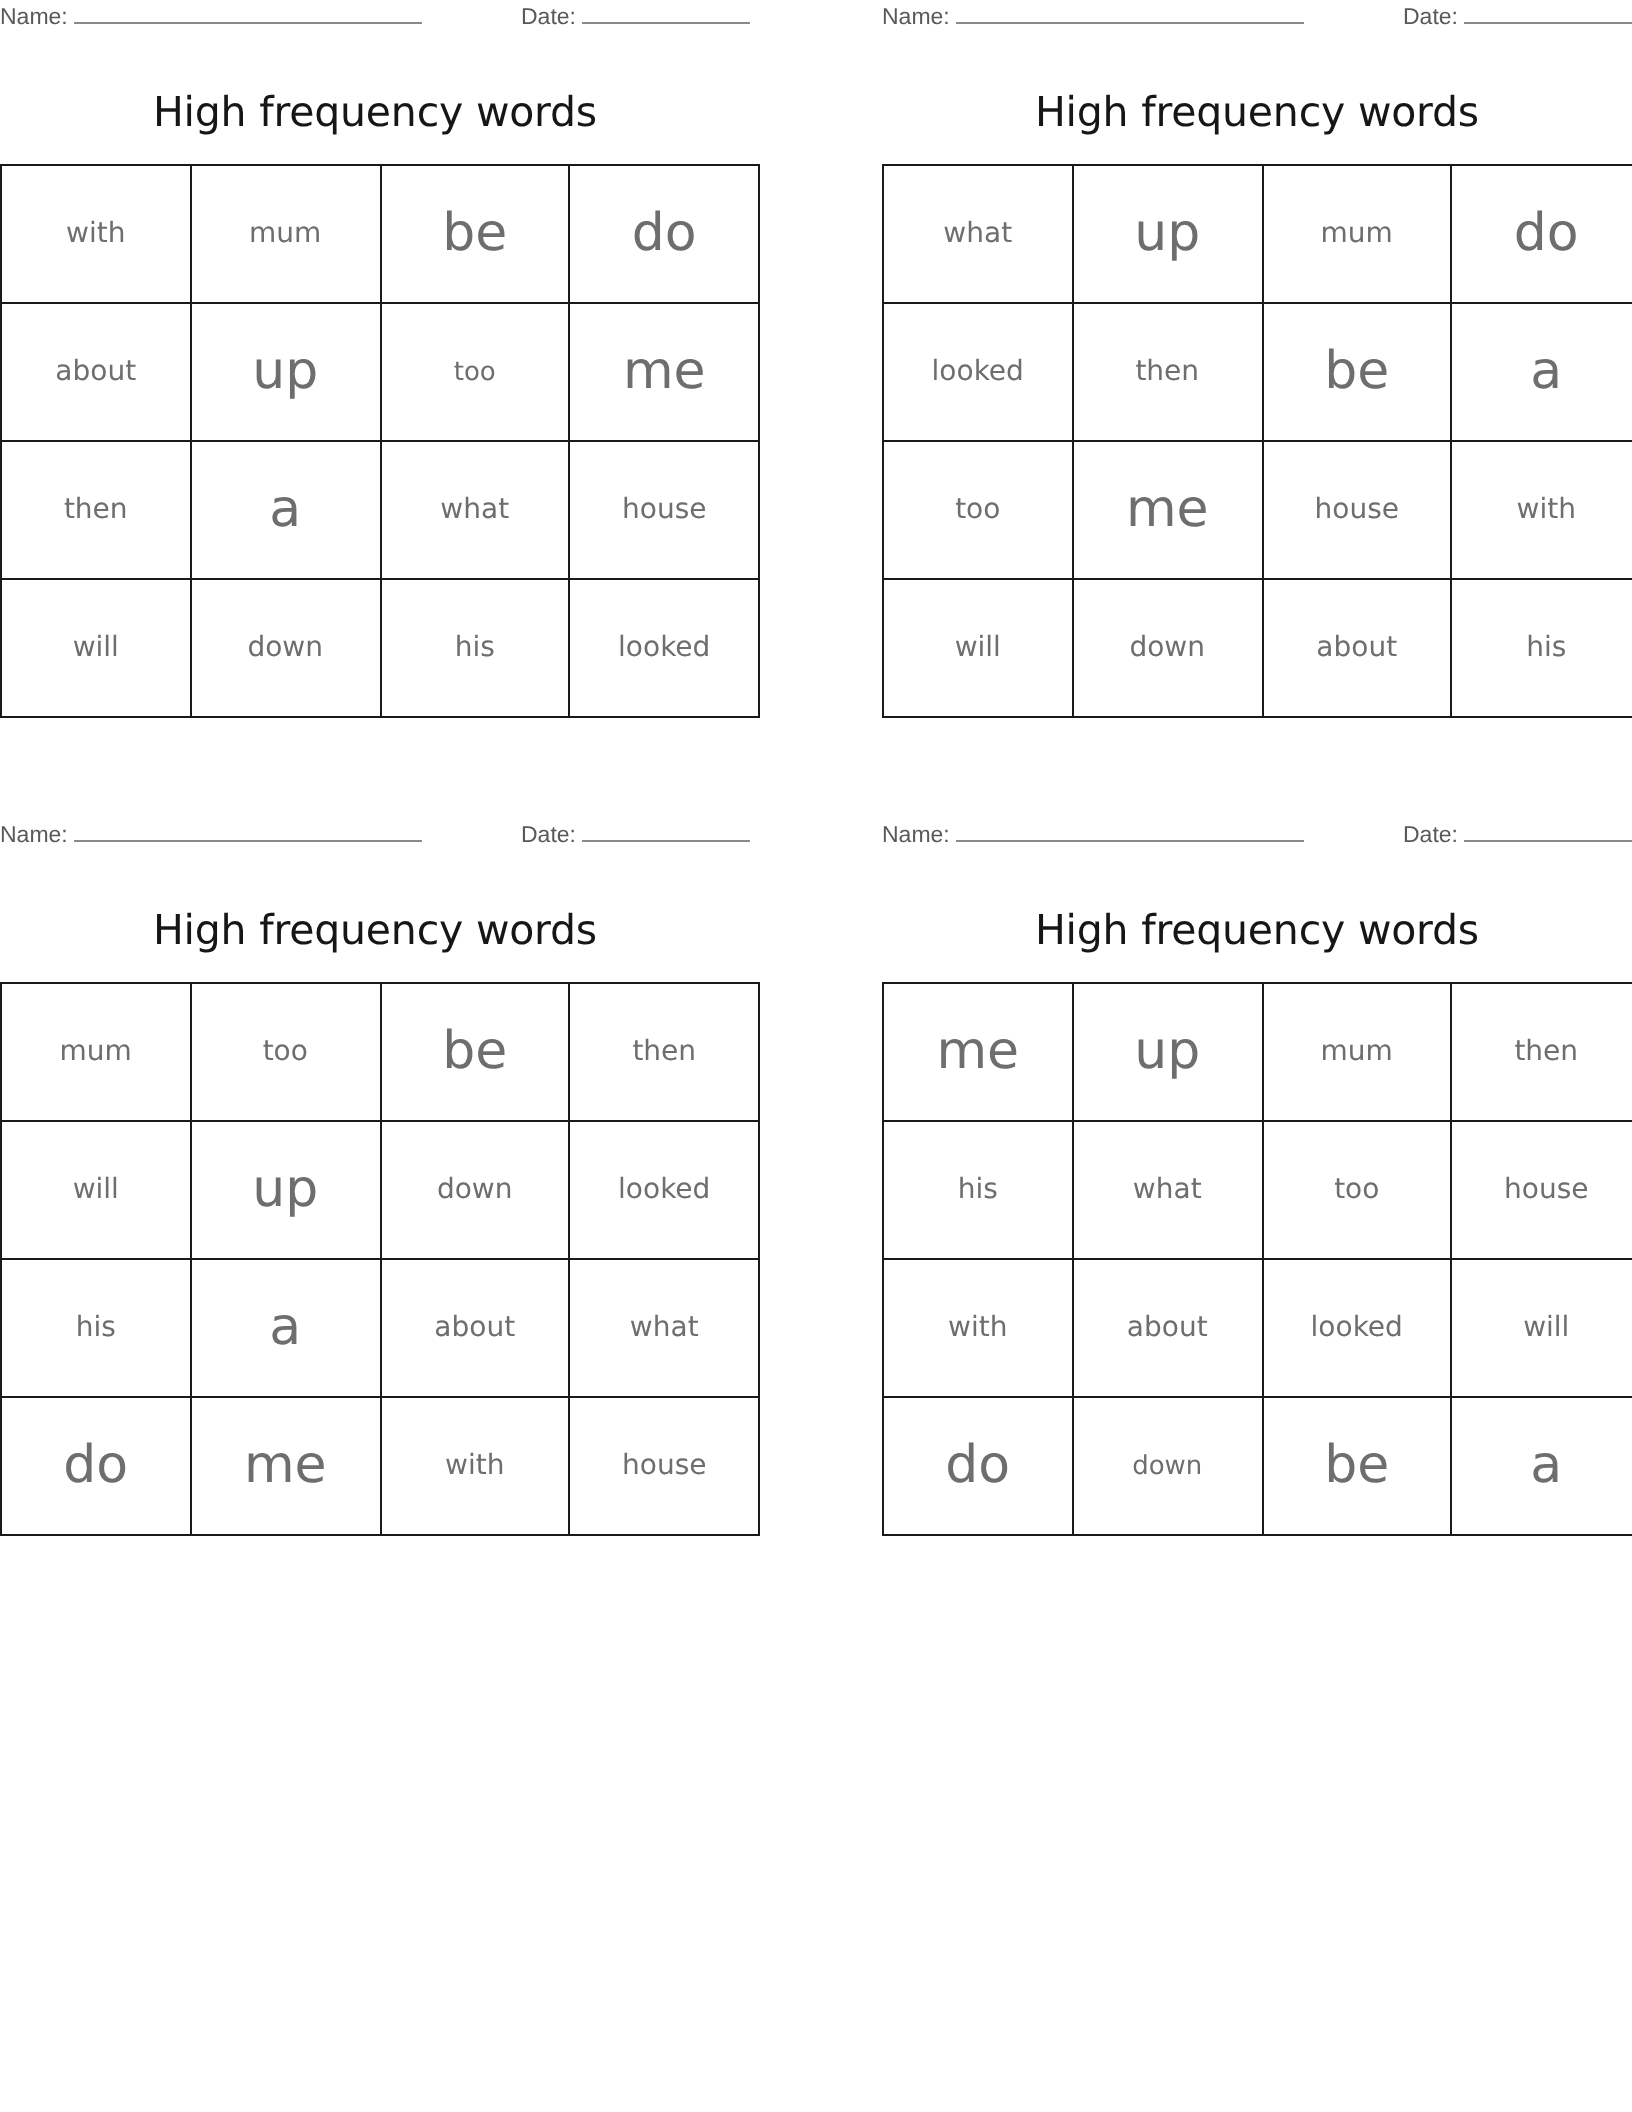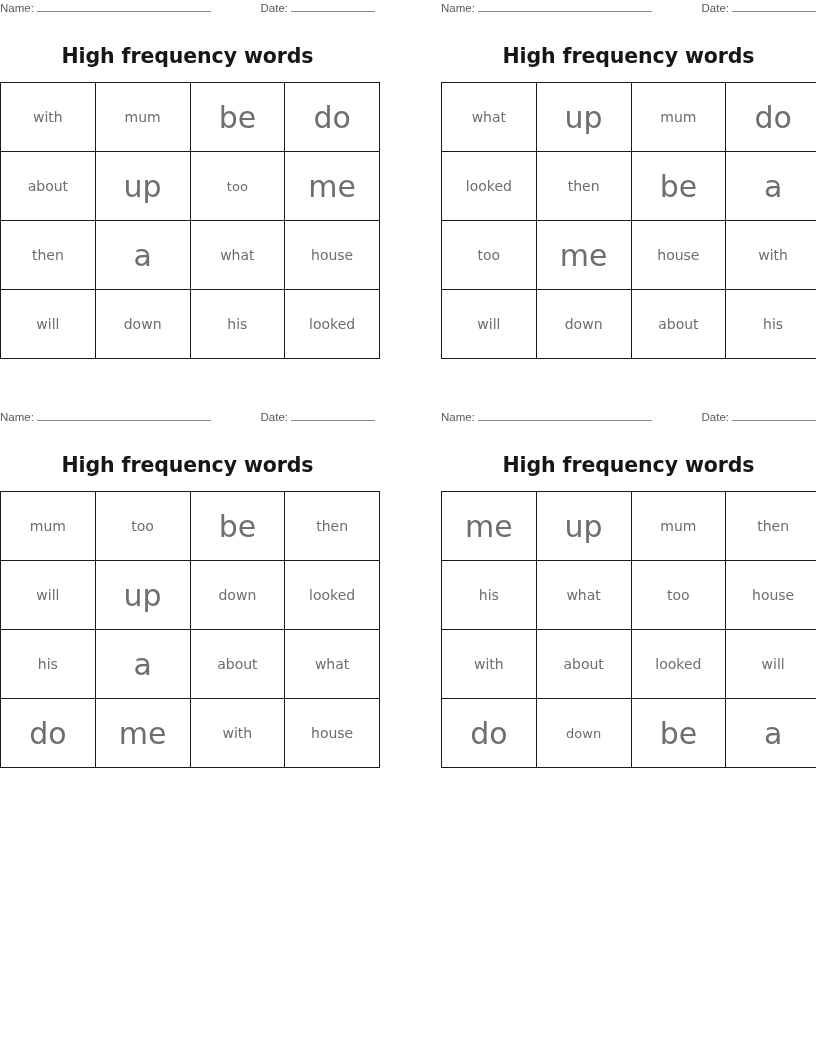--- a/index.html
+++ b/index.html
@@ -55,21 +55,21 @@
   .nd-rule.name { width: 174px; }
   .nd-rule.date { width: 84px; }
   .nd-gap { flex: 1 1 auto; min-width: 8px; }
 
   
   .sheet-title {
     text-align: center;
     font-size: 20.5px;
     color: #161616;
     font-family: "DejaVu Sans", sans-serif;
-    font-weight: 700;
+    font-weight: 400;
     letter-spacing: -0.1px;
     margin-top: 22px;
     margin-bottom: 0;
     height: 28px;
     line-height: 28px;
   }
 
   
   .grid {
     margin-top: 12px;
@@ -87,21 +87,21 @@
     color: #6e6e6e;
     font-family: "DejaVu Sans", sans-serif;
     padding: 0;
     overflow: hidden;
     white-space: nowrap;
   }
 
   
   .sz-s  { font-size: 14px; }
   .sz-m  { font-size: 13px; }
-  .sz-l  { font-size: 30px; }
+  .sz-l  { font-size: 26px; }
 </style>
 </head>
 <body>
 
 <div class="page">
 
 <div class="sheet sheet-tl">
       <div class="namedate">
         <span class="nd-label">Name:</span>
         <span class="nd-rule name"></span>

